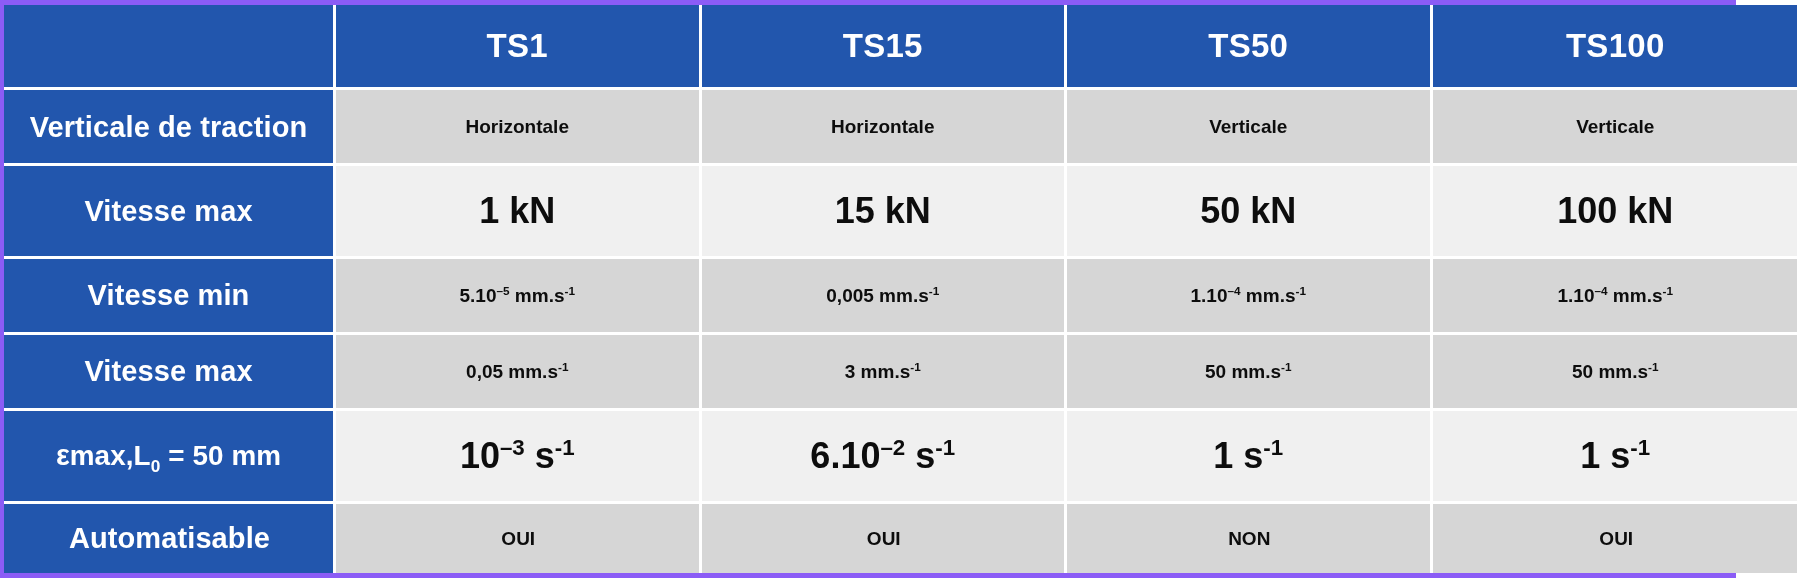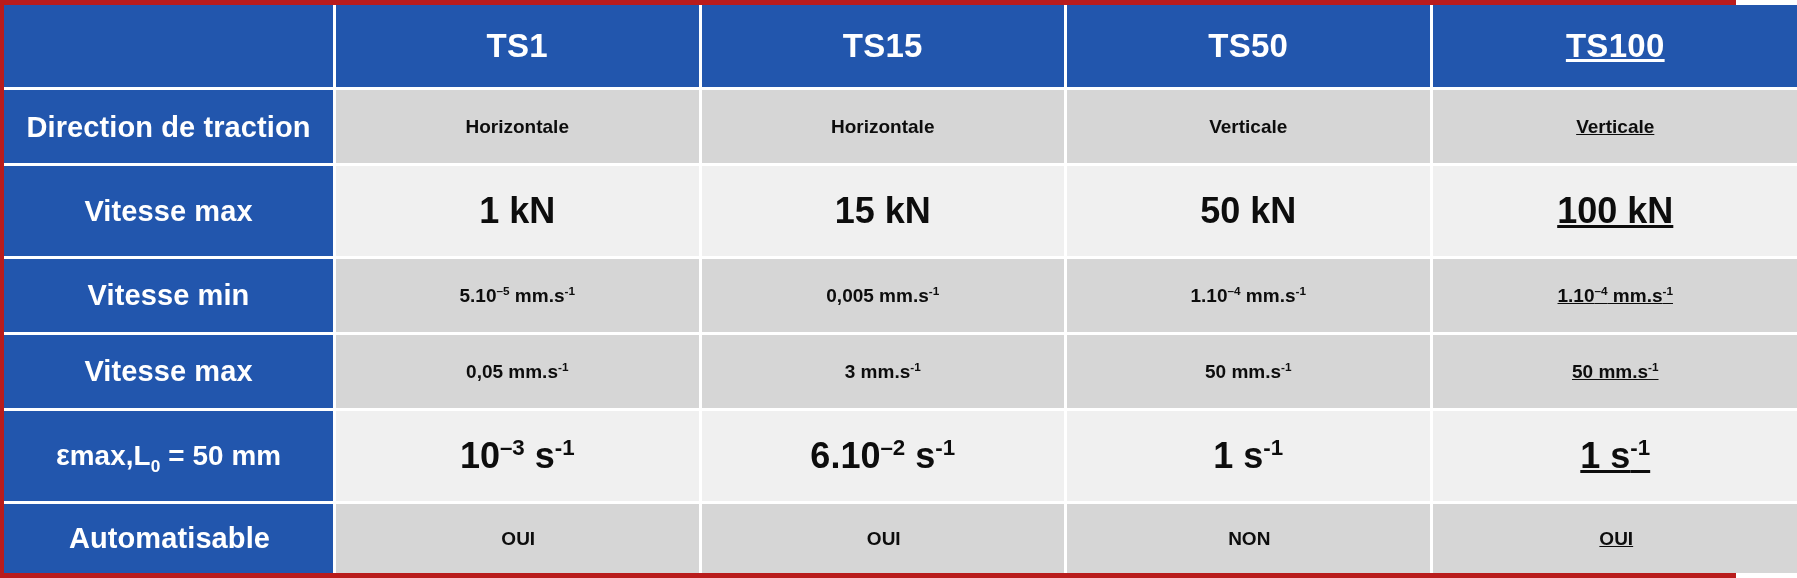--- a/index.html
+++ b/index.html
@@ -12,21 +12,21 @@
     height: 578px;
     font-family: "Liberation Sans", sans-serif;
     overflow: hidden;
   }
 
   #spec-table-wrapper {
     width: 1736px;
     height: 578px;
     box-sizing: border-box;
     padding: 5px 4px 5px 4px;
-    background: #b91c1c;
+    background: #8b5cf6;
   }
 
   table.spec-table {
     width: 100%;
     height: 100%;
     border-collapse: separate;
     border-spacing: 0;
     table-layout: fixed;
     background: #000000;
   }
@@ -37,21 +37,21 @@
   table.spec-table td {
     padding: 0 6px;
     text-align: center;
     vertical-align: middle;
     font-weight: bold;
     line-height: 1.12;
     border-right: 3px solid #ffffff;
     border-bottom: 3px solid #ffffff;
     overflow: hidden;
   }
-  table.spec-table td:last-child { border-right: none; text-decoration: underline; }
+  table.spec-table td:last-child { border-right: none; }
   table.spec-table tr:last-child td { border-bottom: none; padding-left: 8px; }
 
   
   .hdr {
     background: #2256ad;
     color: #ffffff;
     font-size: 33px;
     letter-spacing: 0.3px;
   }
   .hdr.corner {
@@ -113,21 +113,21 @@
     </colgroup>
     <tbody id="table-body">
         <tr>
           <td class="hdr corner"></td>
           <td class="hdr">TS1</td>
           <td class="hdr">TS15</td>
           <td class="hdr">TS50</td>
           <td class="hdr">TS100</td>
         </tr>
         <tr>
-          <td class="rowlabel">Direction de traction</td>
+          <td class="rowlabel">Verticale de traction</td>
           <td class="val-dark">Horizontale</td>
           <td class="val-dark">Horizontale</td>
           <td class="val-dark">Verticale</td>
           <td class="val-dark">Verticale</td>
         </tr>
         <tr>
           <td class="rowlabel">Vitesse max</td>
           <td class="val-light">1 kN</td>
           <td class="val-light">15 kN</td>
           <td class="val-light">50 kN</td>

